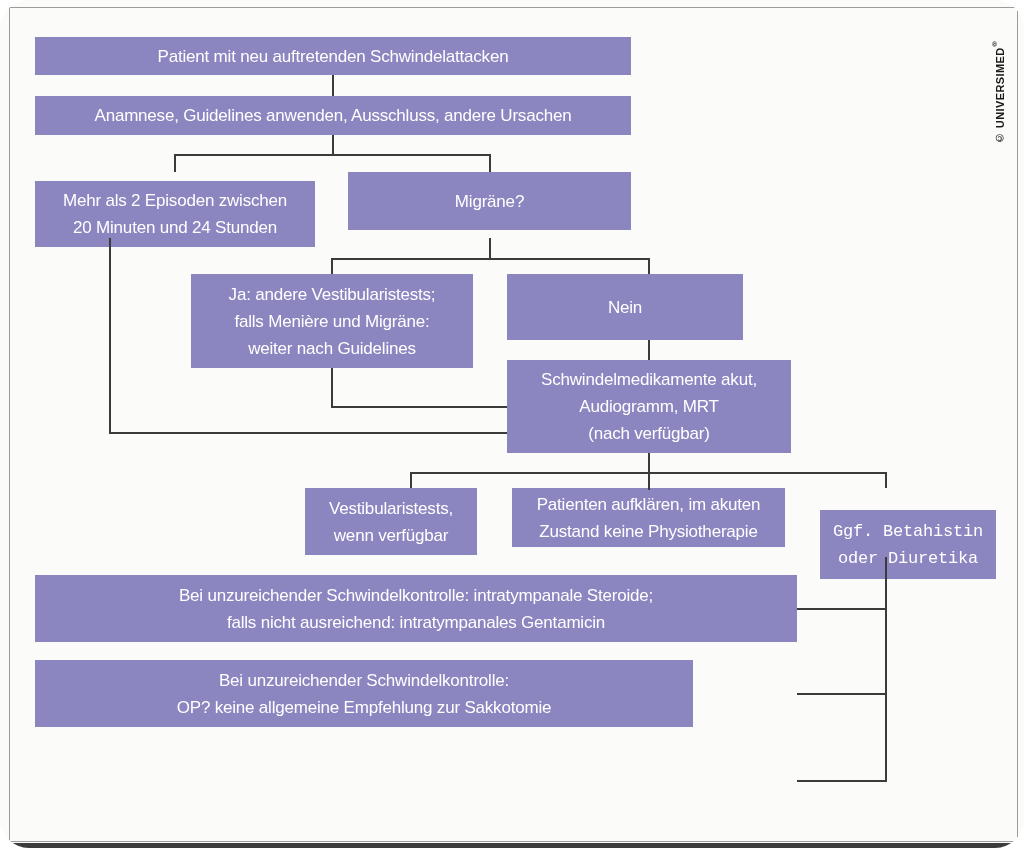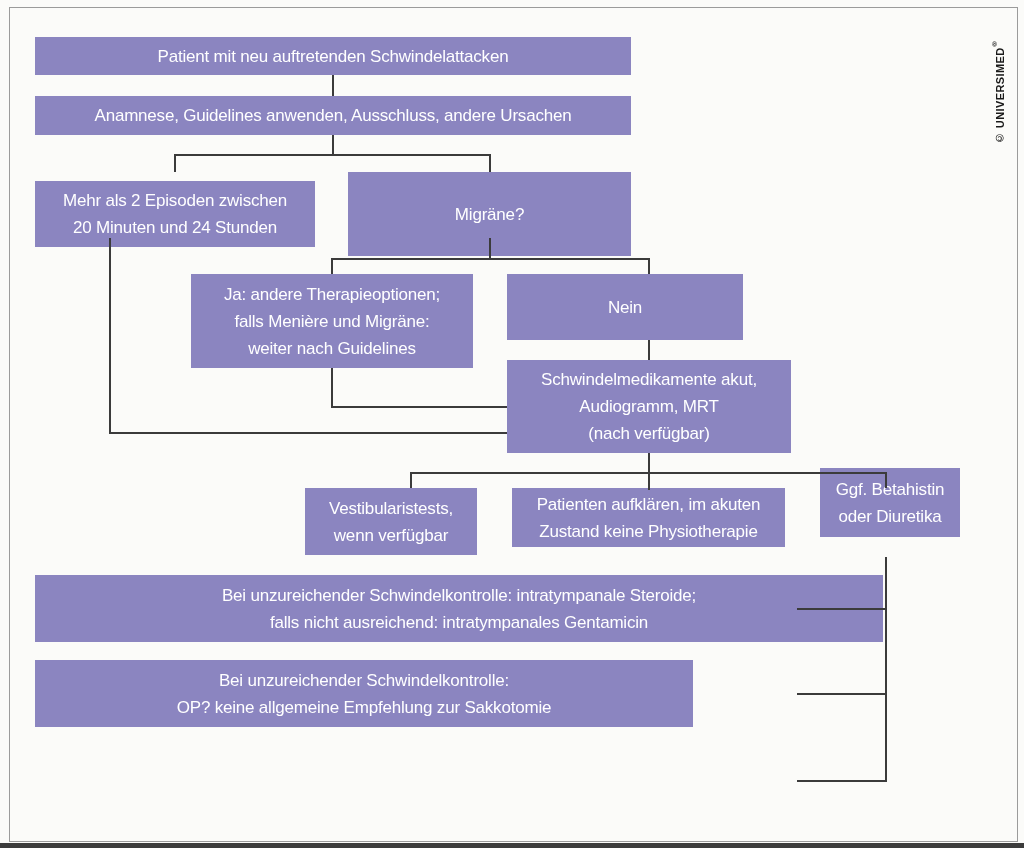--- a/index.html
+++ b/index.html
@@ -16,20 +16,21 @@
   body {
     font-family: "Liberation Sans", sans-serif;
     background: #ffffff;
   }
   #canvas {
     position: relative;
     width: 1024px;
     height: 848px;
     background: var(--background);
     overflow: hidden;
+    border-radius: 29px;
   }
   .frame {
     position: absolute;
     left: 9px; top: 7px;
     width: 1009px; height: 835px;
     border: 1px solid var(--frame);
   }
   .bottom-bar {
     position: absolute;
     left: 0; bottom: 0;
@@ -51,28 +52,28 @@
     padding: 2px 8px;
   }
   .connector { position: absolute; background: var(--line); }
   .connector.v { width: 2px; }
   .connector.h { height: 2px; }
 
   
   #node-patient          { left:35px;  top:37px;  width:596px; height:38px; }
   #node-anamnese         { left:35px;  top:96px;  width:596px; height:39px; }
   #node-episoden         { left:35px;  top:181px; width:280px; height:66px; }
-  #node-migraene         { left:348px; top:172px; width:283px; height:84px; }
+  #node-migraene         { left:348px; top:172px; width:283px; height:58px; }
   #node-ja-optionen      { left:191px; top:274px; width:282px; height:94px; }
   #node-nein             { left:507px; top:274px; width:236px; height:66px; }
   #node-akutdiagnostik   { left:507px; top:360px; width:284px; height:93px; }
   #node-vestibularistests{ left:305px; top:488px; width:172px; height:67px; }
   #node-aufklaerung      { left:512px; top:488px; width:273px; height:59px; }
-  #node-betahistin       { left:820px; top:468px; width:140px; height:69px; }
-  #node-steroide         { left:35px;  top:575px; width:848px; height:67px; }
+  #node-betahistin       { left:820px; top:510px; width:176px; height:69px;font-family:Liberation Mono, monospace; }
+  #node-steroide         { left:35px;  top:575px; width:762px; height:67px; }
   #node-op               { left:35px;  top:660px; width:658px; height:67px; }
   #node-kontrolle        { left:35px;  top:746px; width:762px; height:67px; }
 
   .watermark {
     position: absolute;
     left: 991px; top: 12px;
     width: 24px; height: 132px;
     writing-mode: vertical-rl;
     transform: rotate(180deg);
     color: var(--watermark-text);
@@ -89,21 +90,21 @@
 
 <div id="canvas">
 
   <div class="frame"></div>
 
   <div class="node" id="node-patient">Patient mit neu auftretenden Schwindelattacken</div>
   <div class="node" id="node-anamnese">Anamnese, Guidelines anwenden, Ausschluss, andere Ursachen</div>
   <div class="node" id="node-episoden">Mehr als 2 Episoden zwischen
 20 Minuten und 24 Stunden</div>
   <div class="node" id="node-migraene">Migräne?</div>
-  <div class="node" id="node-ja-optionen">Ja: andere Therapieoptionen;
+  <div class="node" id="node-ja-optionen">Ja: andere Vestibularistests;
 falls Menière und Migräne:
 weiter nach Guidelines</div>
   <div class="node" id="node-nein">Nein</div>
   <div class="node" id="node-akutdiagnostik">Schwindelmedikamente akut,
 Audiogramm, MRT
 (nach verfügbar)</div>
   <div class="node" id="node-vestibularistests">Vestibularistests,
 wenn verfügbar</div>
   <div class="node" id="node-aufklaerung">Patienten aufklären, im akuten
 Zustand keine Physiotherapie</div>

